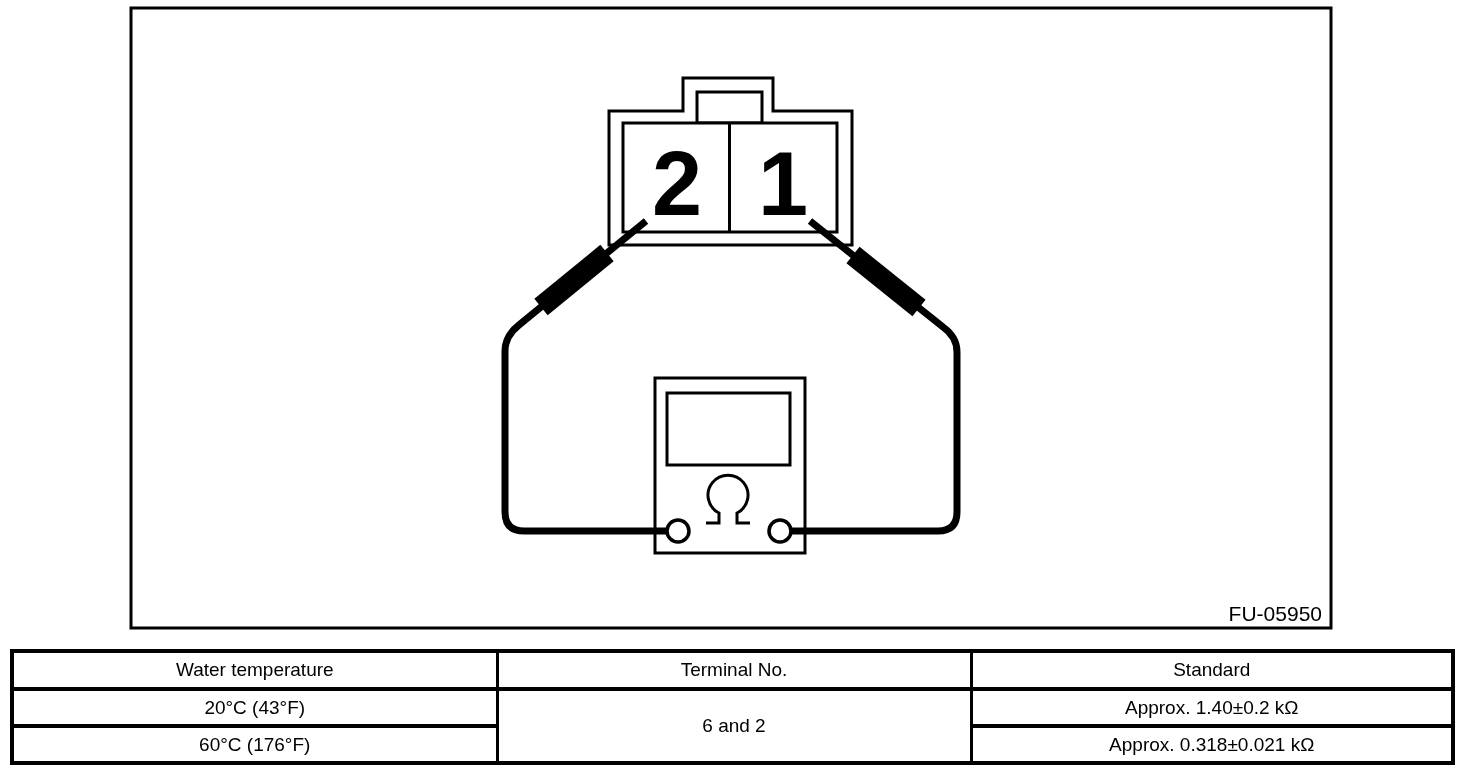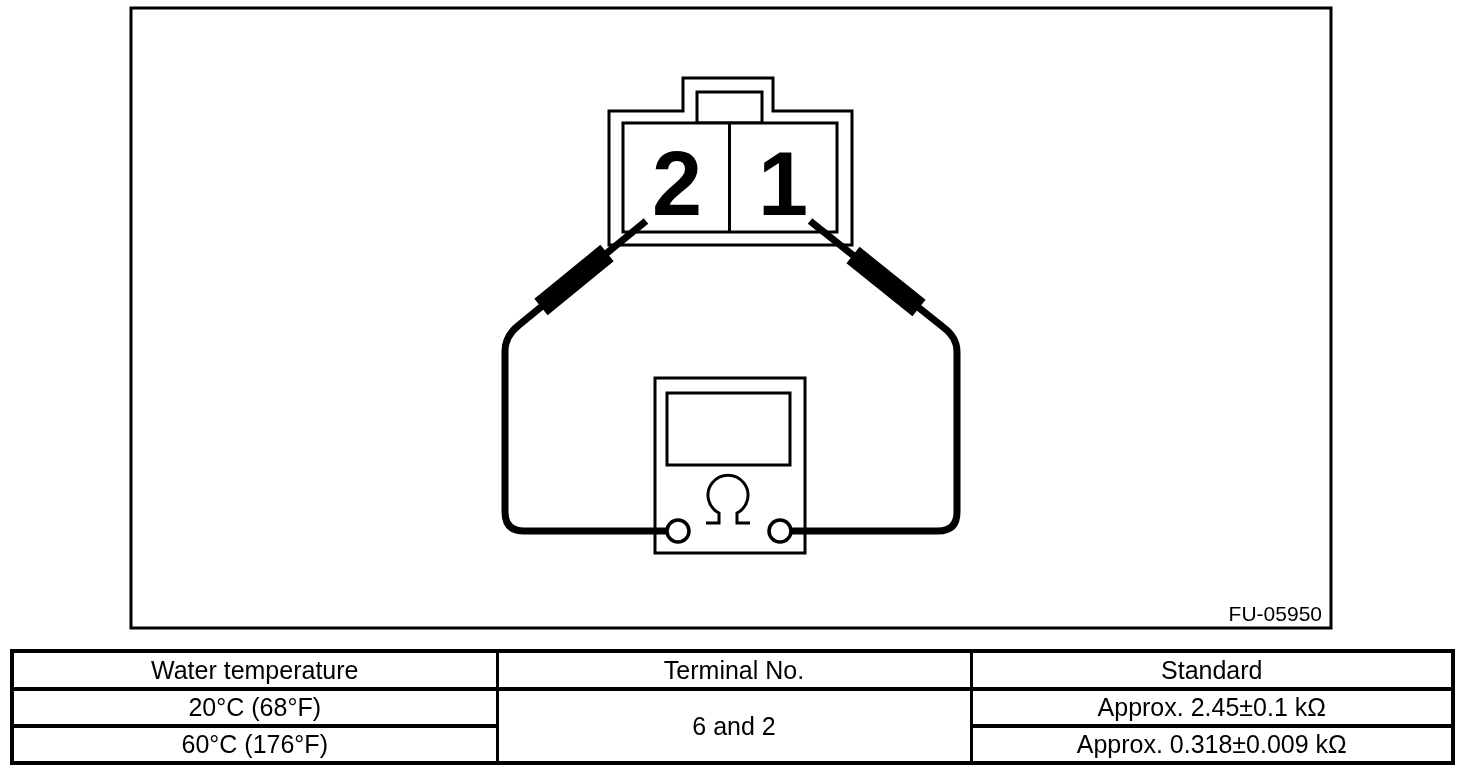--- a/index.html
+++ b/index.html
@@ -29,21 +29,21 @@
     table-layout: fixed;
     border: 4px solid #000;
     font-family: "Liberation Sans", sans-serif;
   }
   .spec-table th, .spec-table td {
     border: 3px solid #000;
     border-top-width: 4px;
     border-bottom-width: 4px;
     text-align: center;
     vertical-align: middle;
-    font-size: 25px;
+    font-size: 19px;
     font-weight: 400;
     padding: 0;
     height: 33px;
     white-space: nowrap;
     overflow: hidden;
   }
   .spec-table th { height: 34px; }
 
   .fig-text {
     font-family: "Liberation Sans", sans-serif;
@@ -91,24 +91,24 @@
       <col style="width:474px">
       <col style="width:482px">
     </colgroup>
     <tbody>
       <tr>
         <th>Water temperature</th>
         <th>Terminal No.</th>
         <th>Standard</th>
       </tr>
       <tr>
-        <td>20°C (68°F)</td>
+        <td>20°C (43°F)</td>
         <td rowspan="2">6 and 2</td>
-        <td>Approx. 2.45±0.1 kΩ</td>
+        <td>Approx. 1.40±0.2 kΩ</td>
       </tr>
       <tr>
         <td>60°C (176°F)</td>
-        <td>Approx. 0.318±0.009 kΩ</td>
+        <td>Approx. 0.318±0.021 kΩ</td>
       </tr>
     </tbody>
   </table>
 
 </div>
 
 </body></html>

